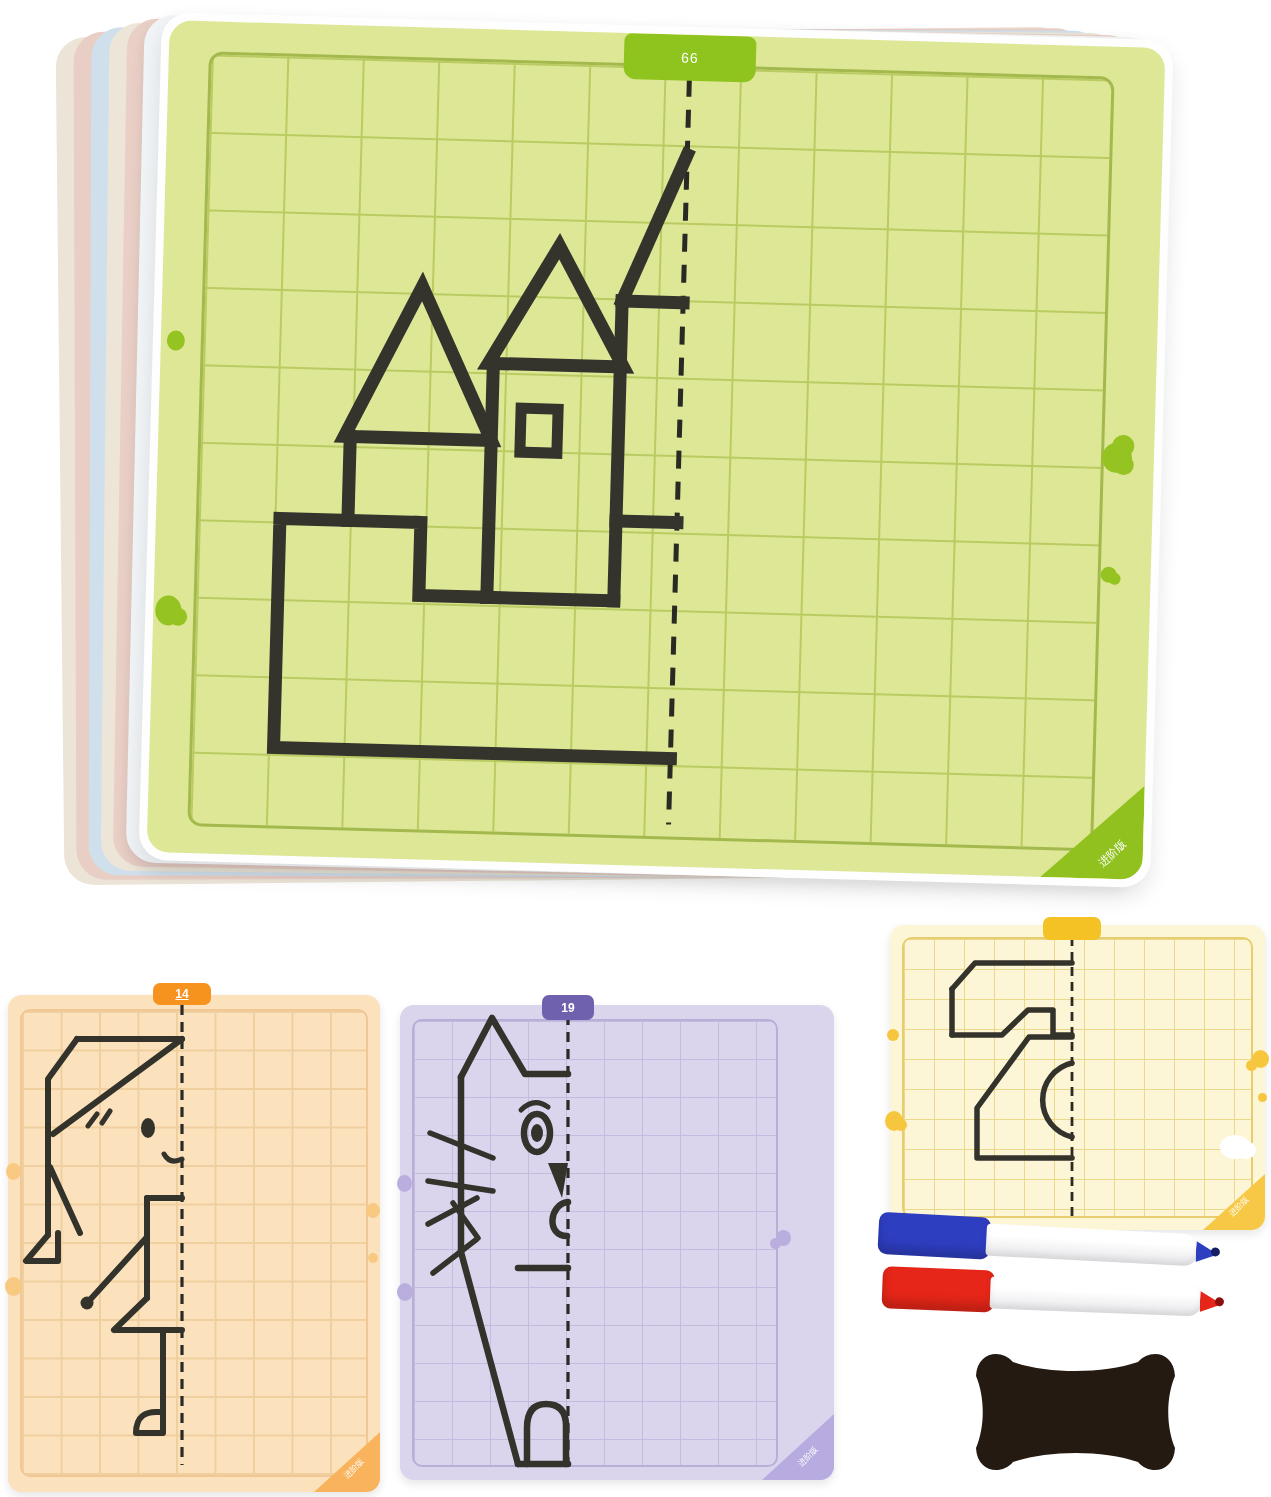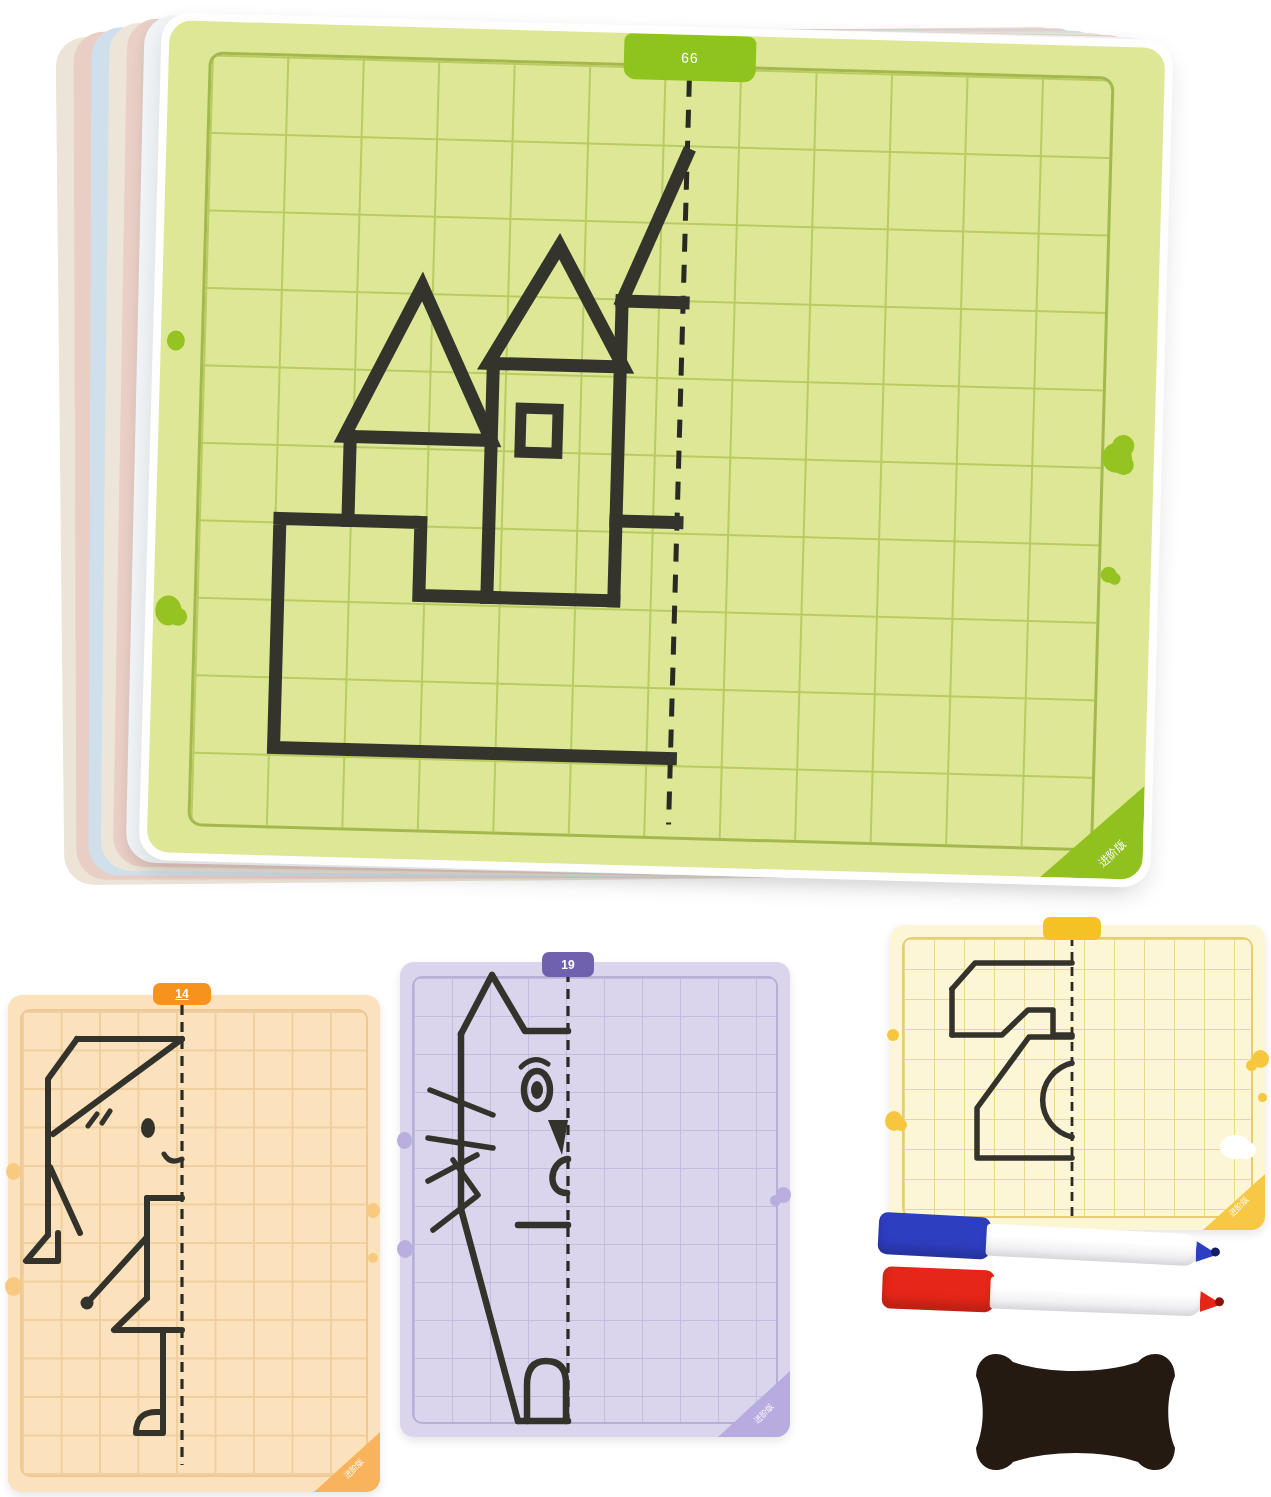--- a/index.html
+++ b/index.html
@@ -33,21 +33,21 @@
   .blob{position:absolute;}
   .blob i{display:block;position:absolute;border-radius:50%;}
   
   .small-card{position:absolute;border-radius:14px;box-shadow:0 4px 10px rgba(0,0,0,.10);}
   .sc-grid{position:absolute;box-sizing:border-box;}
   .orange-card{left:8px;top:995px;width:372px;height:497px;background:#fbe2bd;}
   .orange-grid{left:12px;top:14px;width:348px;height:468px;background-color:#fbe2bd;
       background-image:linear-gradient(to right,#f0cf9f 1.5px,transparent 1.5px),
                        linear-gradient(to bottom,#f0cf9f 1.5px,transparent 1.5px);
       background-size:38.5px 38.5px;border:2px solid #efc brown;border:2px solid #f0c896;border-radius:10px;}
-  .purple-card{left:400px;top:962px;width:390px;height:475px;background:#dad5ed;}
+  .purple-card{left:400px;top:1005px;width:434px;height:475px;background:#dad5ed;}
   .purple-grid{left:12px;top:14px;width:366px;height:448px;background-color:#dad5ed;
       background-image:linear-gradient(to right,#c4bcdf 1.5px,transparent 1.5px),
                        linear-gradient(to bottom,#c4bcdf 1.5px,transparent 1.5px);
       background-size:38px 38px;border:2px solid #b9aed6;border-radius:10px;}
   .yellow-card{left:890px;top:925px;width:375px;height:305px;background:#fdf6d6;}
   .yellow-grid{left:12px;top:12px;width:351px;height:281px;background-color:#fdf6d6;
       background-image:linear-gradient(to right,#ecd88b 1.5px,transparent 1.5px),
                        linear-gradient(to bottom,#ecd88b 1.5px,transparent 1.5px);
       background-size:30px 30px;border:2px solid #e7cd6f;border-radius:10px;}
   .small-tab{font-weight:bold;font-size:12px;}

